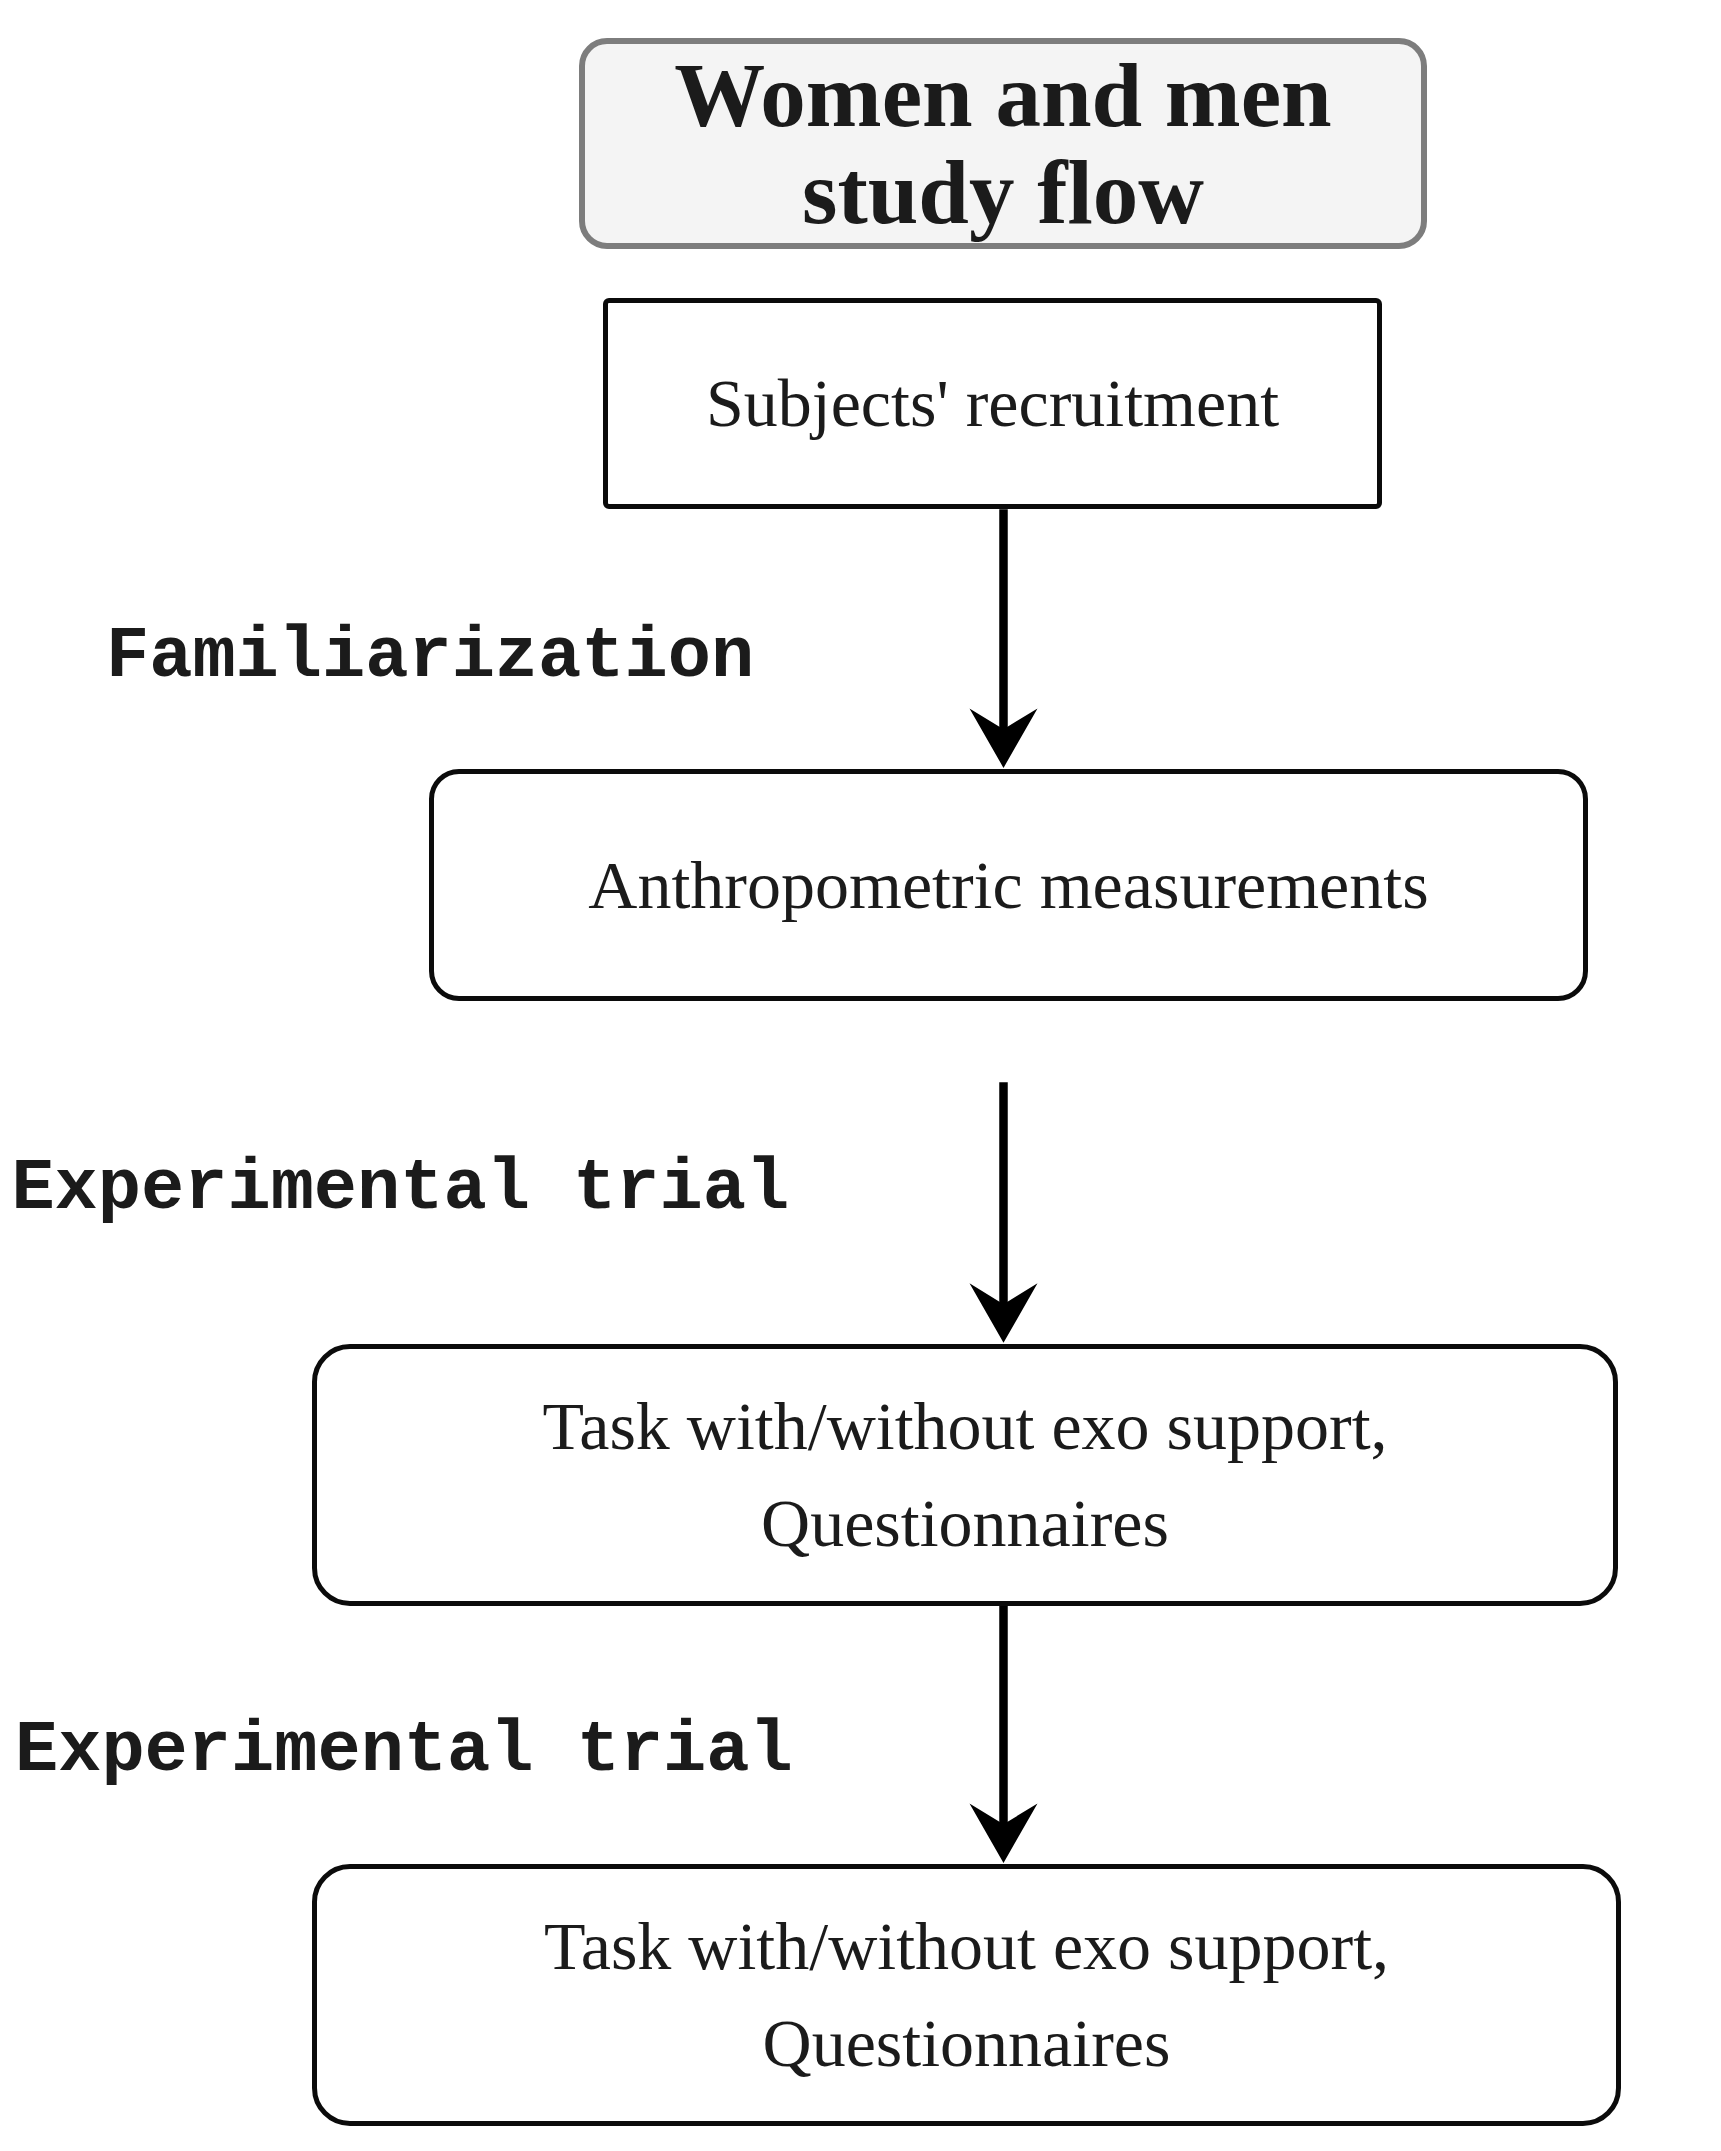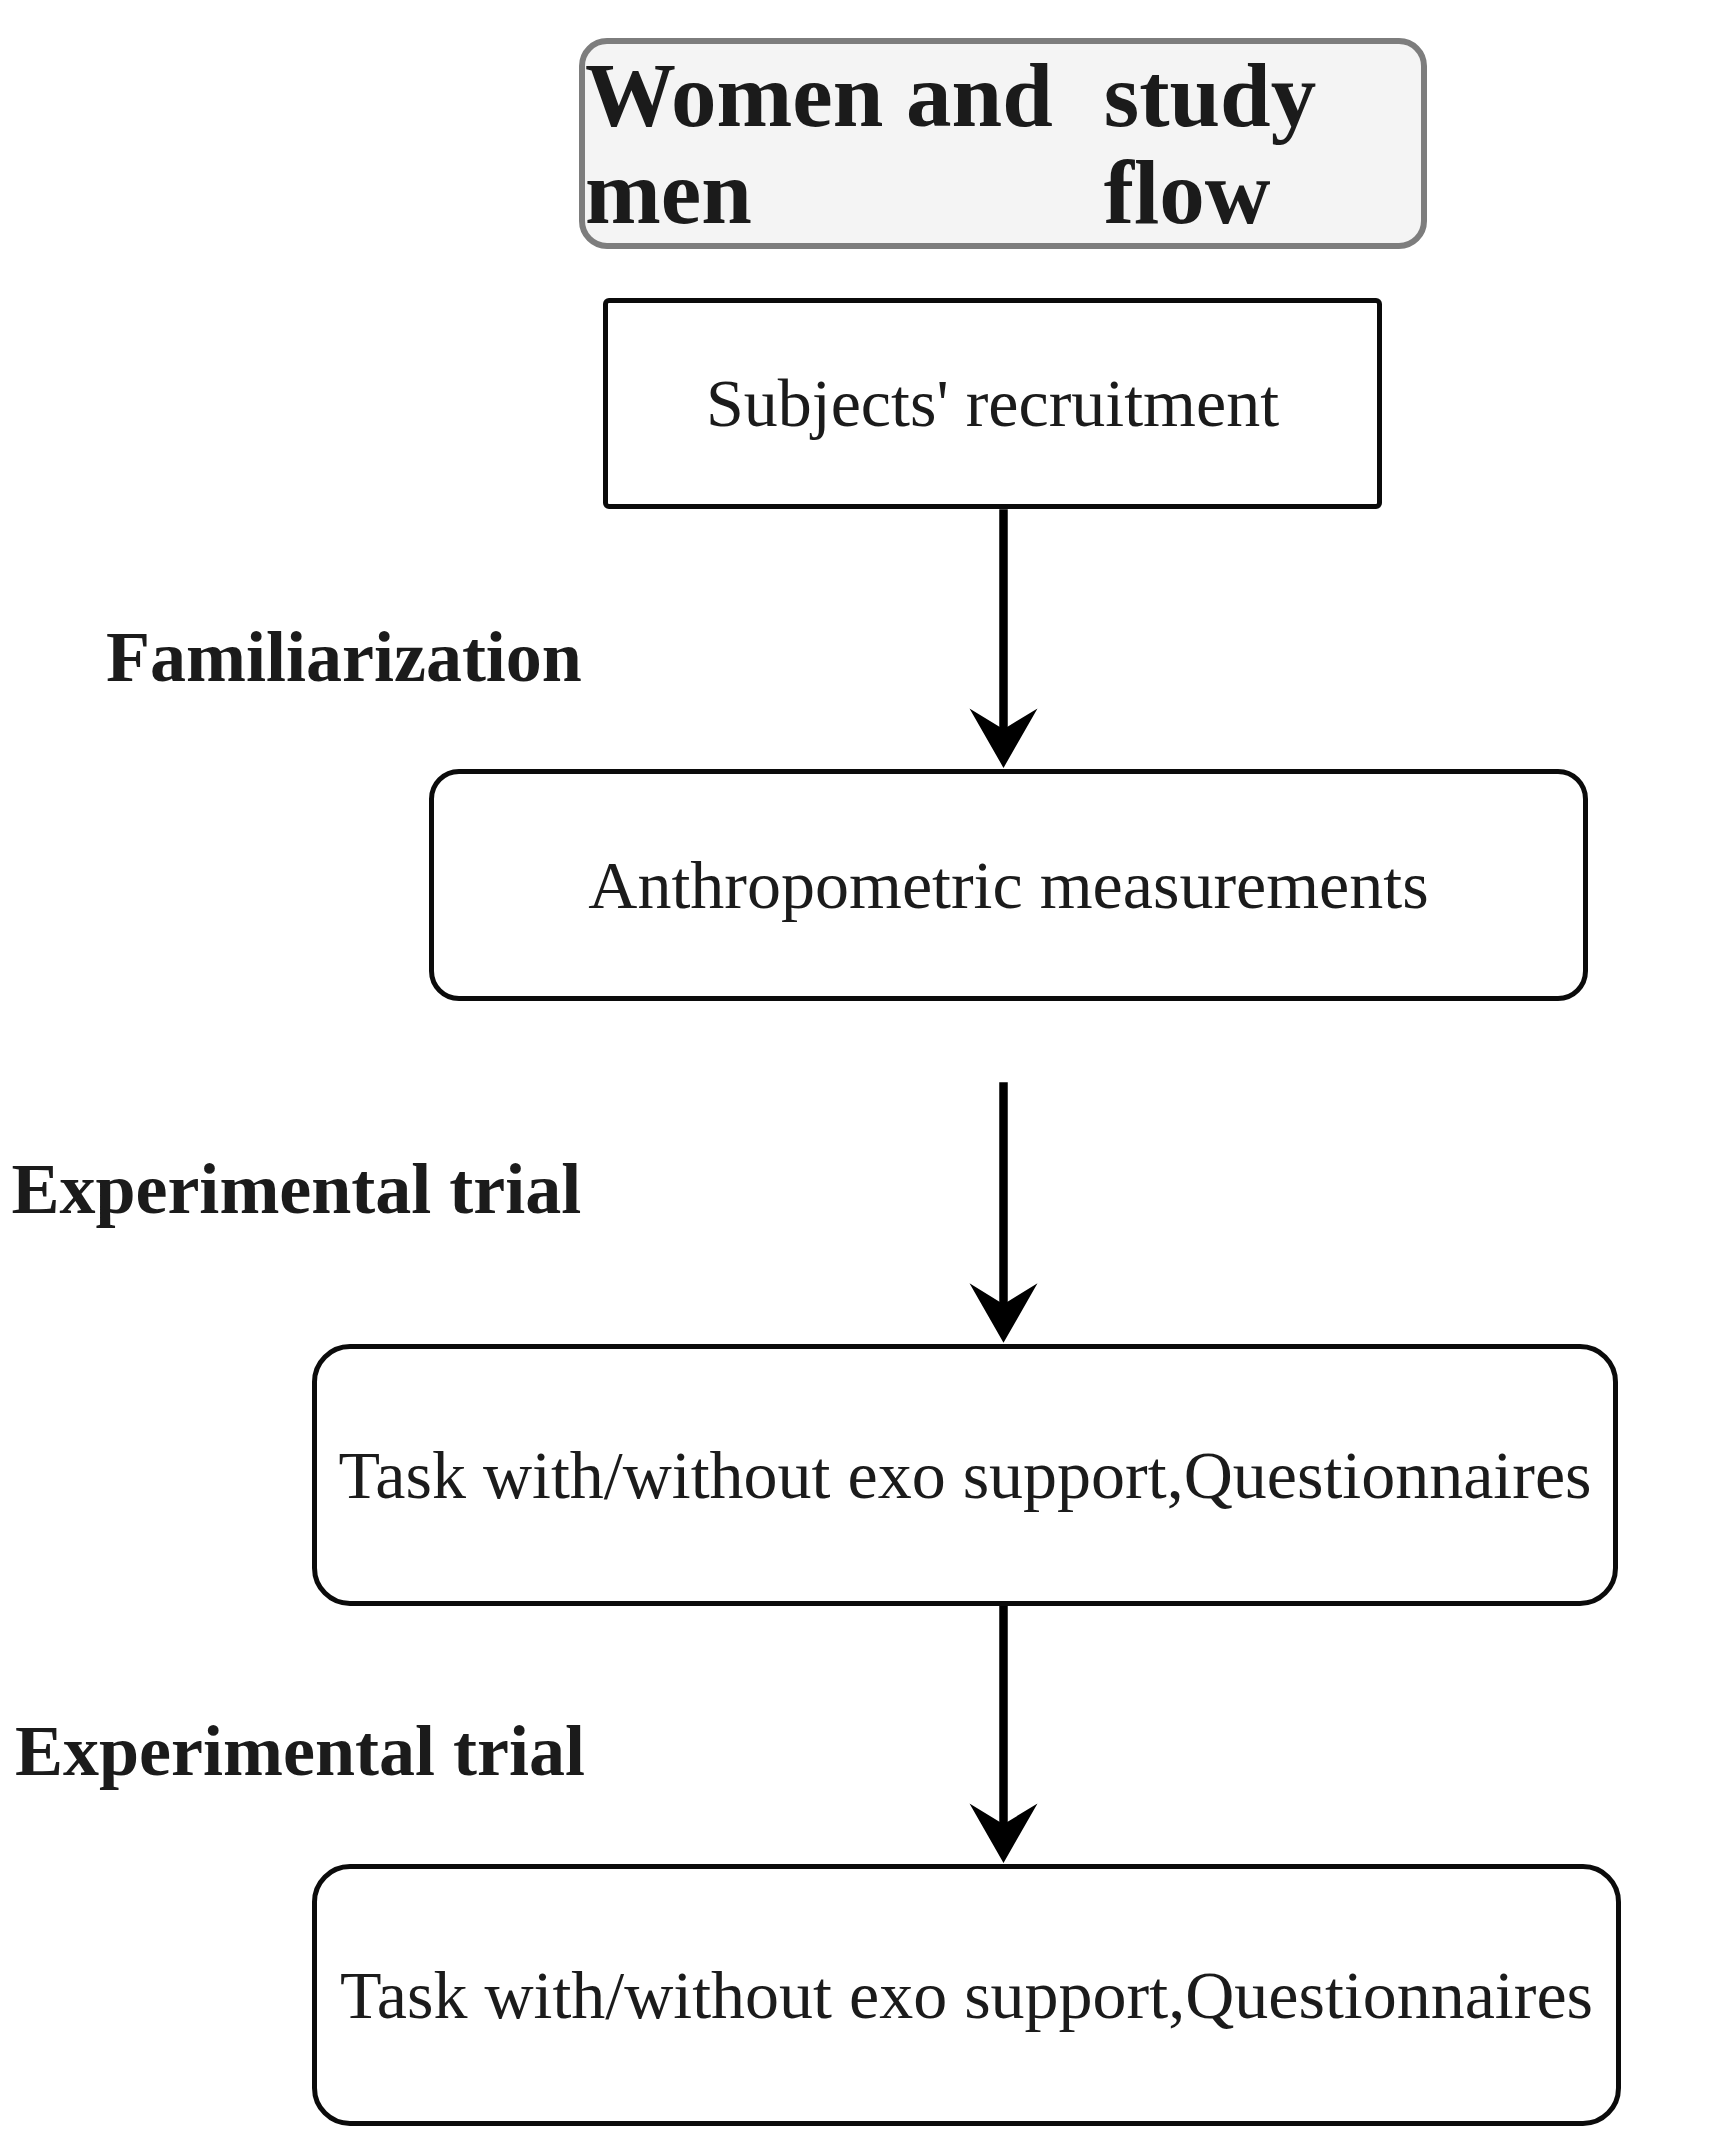--- a/index.html
+++ b/index.html
@@ -9,21 +9,21 @@
     font-family: "Liberation Serif", "DejaVu Serif", serif;
   }
   .canvas {
     position: relative;
     width: 1721px; height: 2151px;
     background: var(--background, #ffffff);
     overflow: hidden;
   }
   .node {
     position: absolute;
-    display: flex; 
+    display: flex; flex-direction: column;
     align-items: center; justify-content: center;
     text-align: left;
     color: var(--text, #1b1b1b);
     background: var(--node-fill, #ffffff);
     border: 5.7px solid var(--node-border, #0b0b0b);
   }
   #box-title {
     left: 579px; top: 38px; width: 848px; height: 211px;
     background: var(--title-fill, #f4f4f4);
     border: 6.6px solid var(--title-border, #7d7d7d);
@@ -35,20 +35,21 @@
   #box-recruitment { left: 603px; top: 298px; width: 779px; height: 211px; border-radius: 6px; }
   #box-anthro     { left: 409px; top: 769px; width: 1159px; height: 232px; border-radius: 30px; margin-left: 20px; }
   #box-trial1     { left: 312px; top: 1344px; width: 1306px; height: 262px; border-radius: 38px; }
   #box-trial2     { left: 312px; top: 1864px; width: 1309px; height: 262px; border-radius: 38px; }
   .node-text { font-size: 68px; line-height: 97px; }
   .stage-label {
     position: absolute;
     font-weight: bold; font-size: 72px; line-height: 85px;
     color: var(--text, #1b1b1b);
     white-space: nowrap;
+    font-family: Liberation Mono, monospace;
   }
   #label-familiarization { left: 106px; top: 615px; }
   #label-exp1 { left: 11.4px; top: 1147px; }
   #label-exp2 { left: 15px; top: 1709px; }
   .arrow {
     position: absolute;
     left: 961px; width: 85px;
     color: var(--arrow, #000000);
     overflow: visible;
   }

